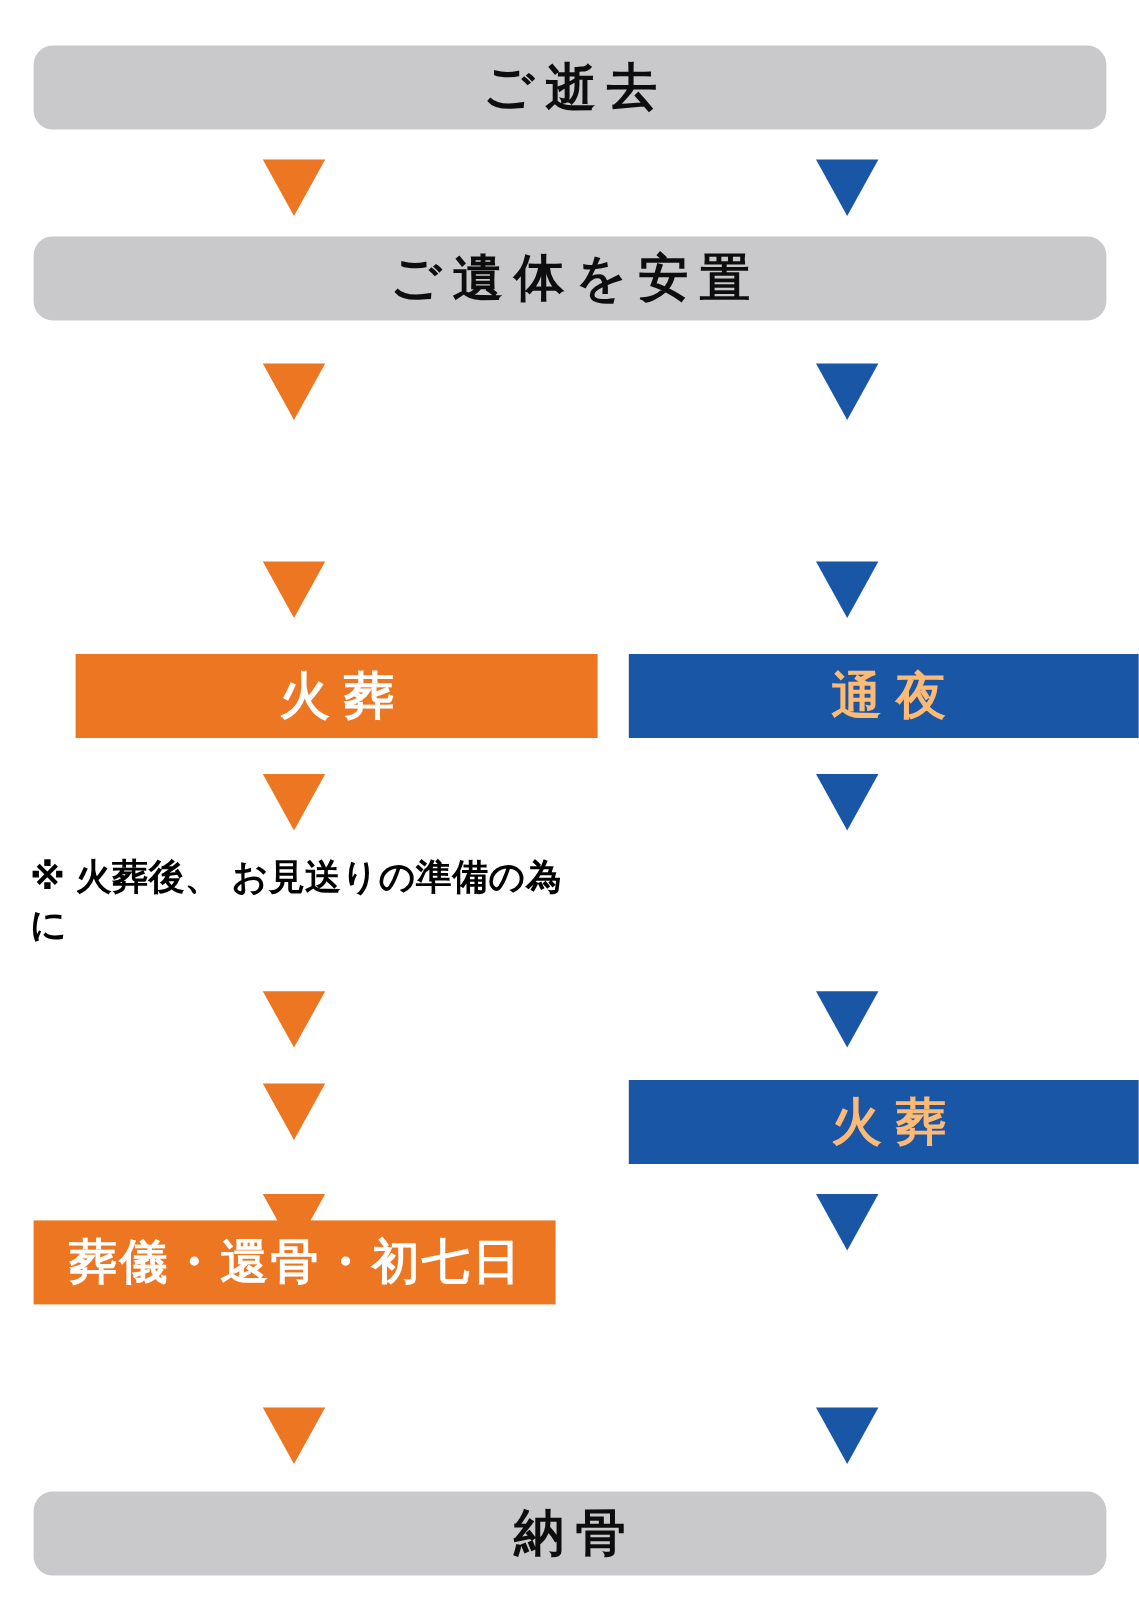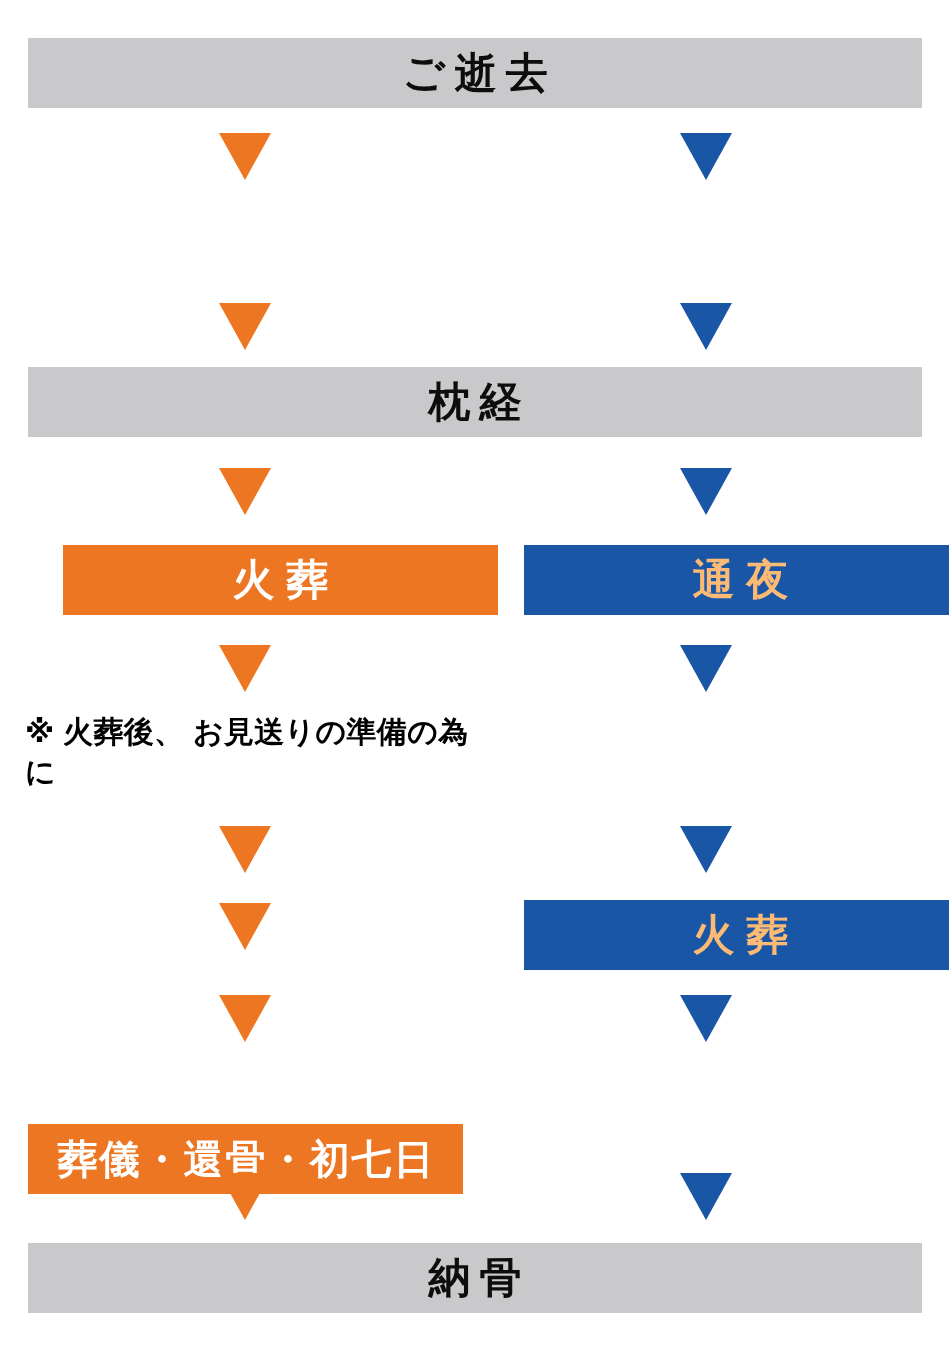--- a/index.html
+++ b/index.html
@@ -5,21 +5,21 @@
 <style>
   html,body{margin:0;padding:0;background:#ffffff;}
   .stage{
     position:relative;width:949px;height:1350px;background:#ffffff;overflow:hidden;
     font-family:"Liberation Sans","DejaVu Sans",sans-serif;font-weight:bold;
   }
   .bar{
     position:absolute;display:flex;align-items:center;justify-content:center;
     font-size:42px;line-height:1;white-space:nowrap;
   }
-  .bar.gray{background:var(--gray,#C9C9CB);color:#0d0d0d;letter-spacing:0.22em;text-indent:0.22em;}
+  .bar.gray{background:var(--gray,#C9C9CB);color:#0d0d0d;letter-spacing:0.22em;text-indent:0.22em;border-radius:16px;}
   .bar.orange{background:var(--orange,#ED7622);color:#ffffff;}
   .bar.blue{background:var(--blue,#1A56A6);color:#fdba74;}
   .bar.pair{letter-spacing:0.28em;text-indent:0.28em;margin-left:35px;}
   .bar.long{font-size:40px;letter-spacing:0.05em;text-indent:0.05em;}
   .full{left:28px;width:894px;height:70px;}
   .colL{left:28px;width:435px;height:70px;}
   .colR{left:489px;width:433px;height:70px;}
   .arrow{position:absolute;width:0;height:0;
     border-left:26px solid transparent;border-right:26px solid transparent;}
   .arrow.o{border-top:47px solid var(--orange,#ED7622);left:219px;}
@@ -31,22 +31,22 @@
   .note .l2{padding-left:37px;}
 </style>
 </head>
 <body>
 
 <div class="stage">
 
   <div class="bar gray full" style="top:38px">
     <span>ご逝去</span>
   </div>
-  <div class="bar gray full" style="top:367px">
-    <span>枕経</span>
+  <div class="bar gray full" style="top:197px">
+    <span>ご遺体を安置</span>
   </div>
 
   <div class="arrow o" style="top:133px"></div>
   <div class="arrow b" style="top:133px"></div>
   <div class="arrow o" style="top:303px"></div>
   <div class="arrow b" style="top:303px"></div>
   <div class="arrow o" style="top:468px"></div>
   <div class="arrow b" style="top:468px"></div>
 
   <div class="bar orange pair colL" style="top:545px">
@@ -67,21 +67,21 @@
   <div class="arrow b" style="top:826px"></div>
 
   <div class="arrow o" style="top:903px"></div>
   <div class="bar blue pair colR" style="top:900px">
     <span>火葬</span>
   </div>
 
   <div class="arrow o" style="top:995px"></div>
   <div class="arrow b" style="top:995px"></div>
 
-  <div class="bar orange long colL" style="top:1124px">
+  <div class="bar orange long colL" style="top:1017px">
     <span>葬儀・還骨・初七日</span>
   </div>
 
   <div class="arrow o" style="top:1173px"></div>
   <div class="arrow b" style="top:1173px"></div>
 
   <div class="bar gray full" style="top:1243px">
     <span>納骨</span>
   </div>
 

